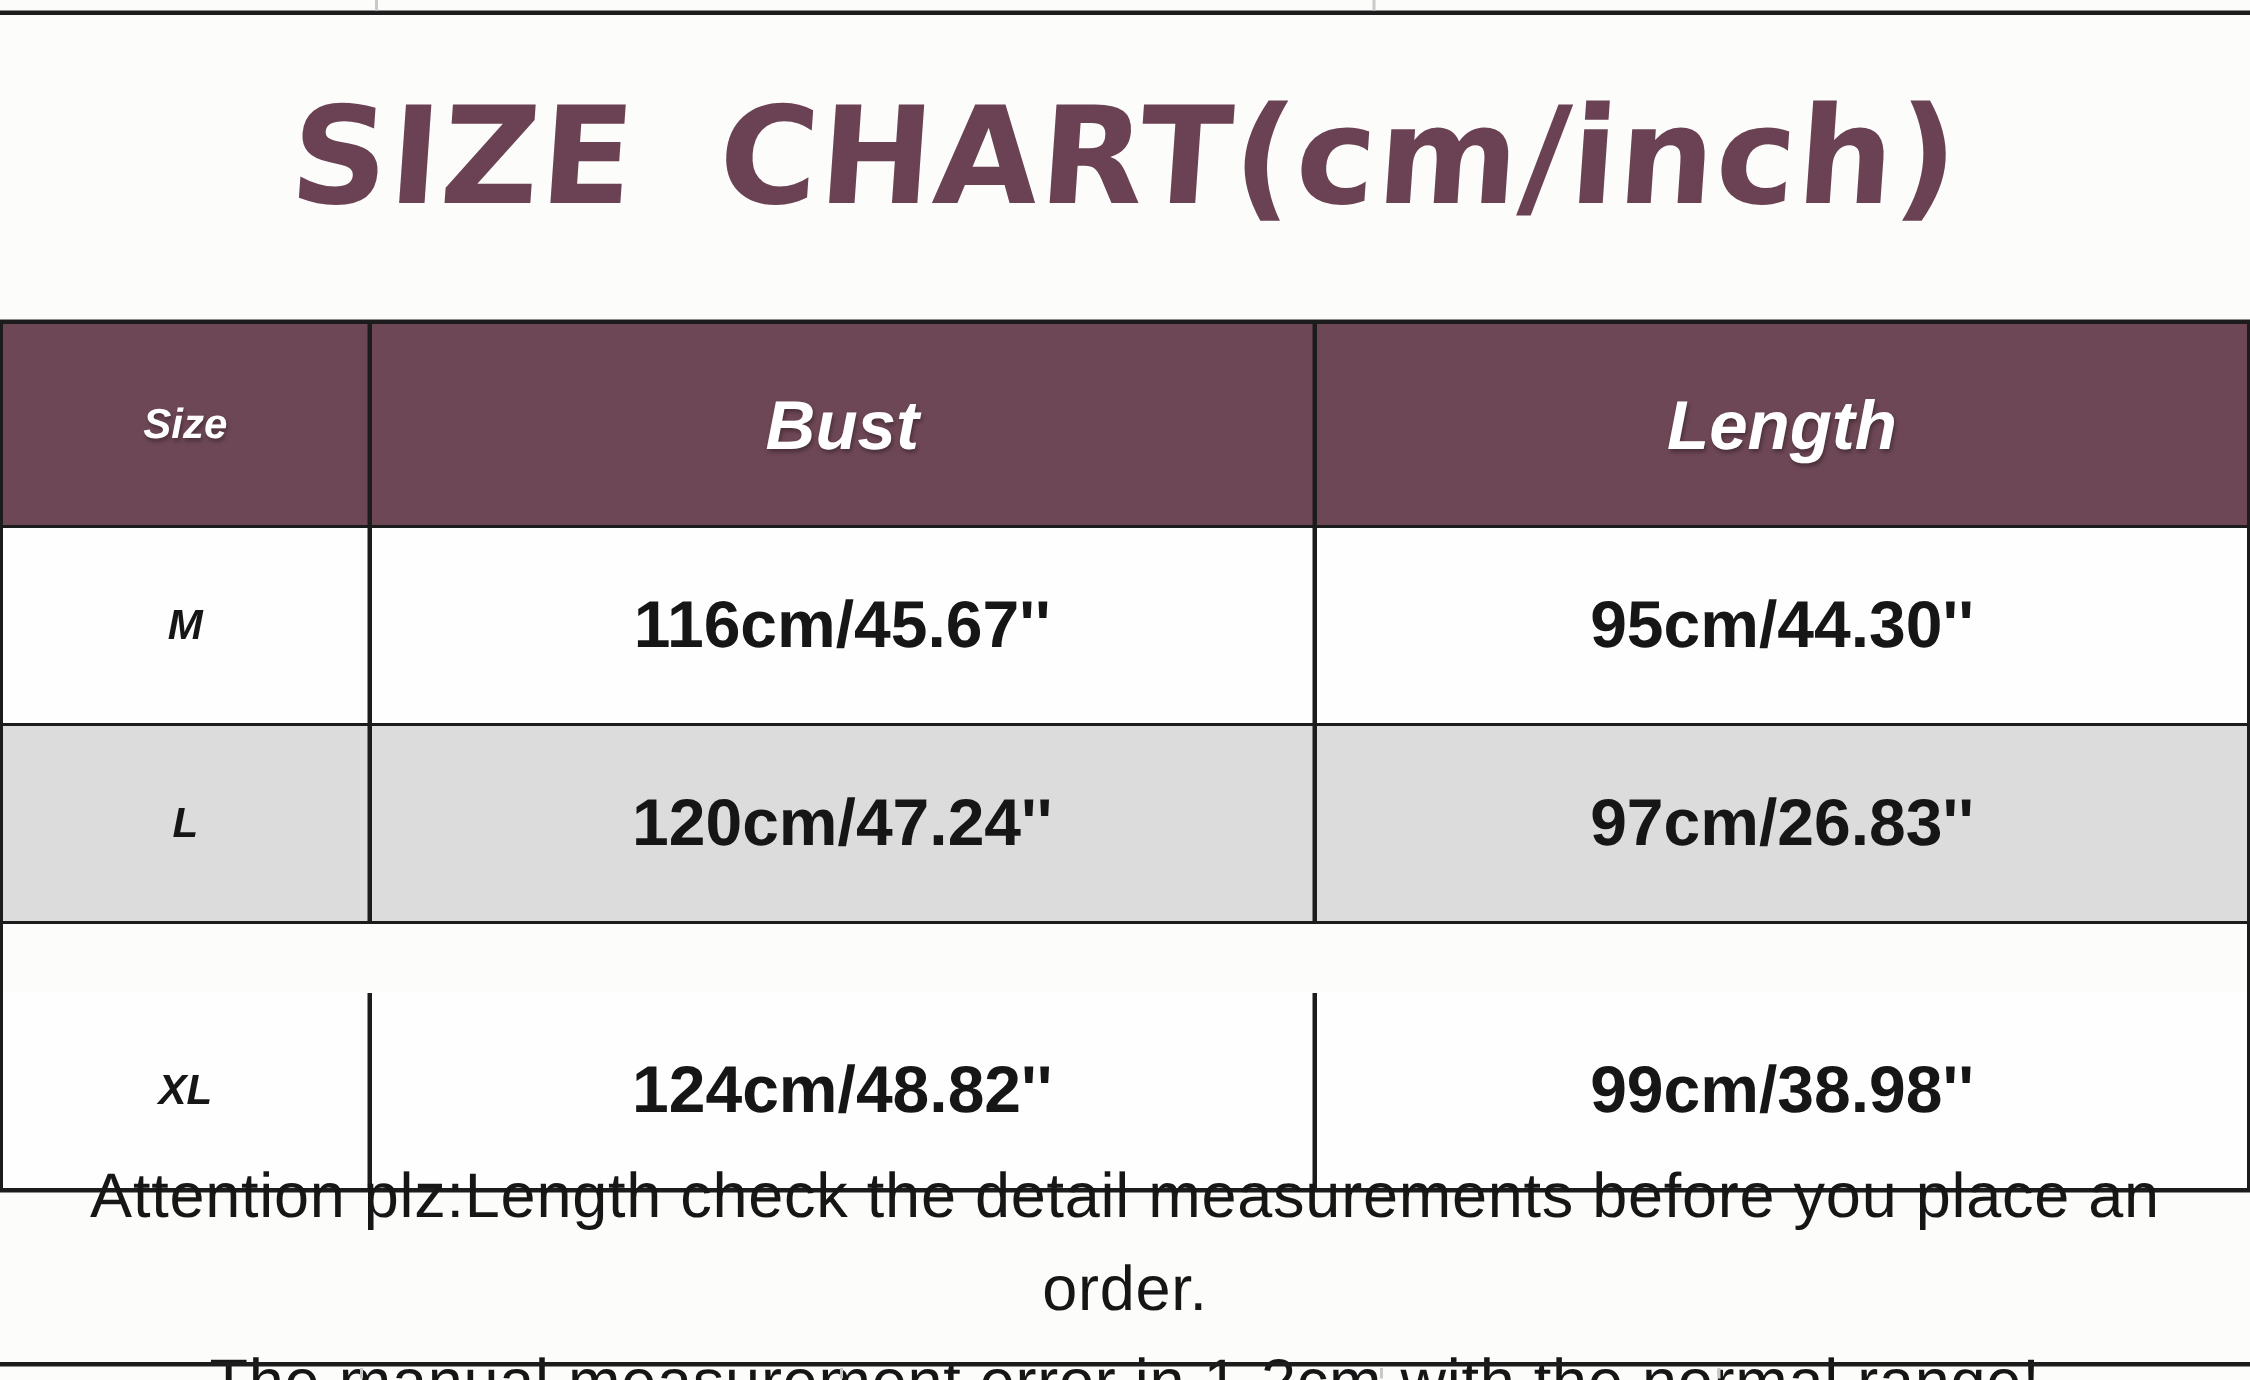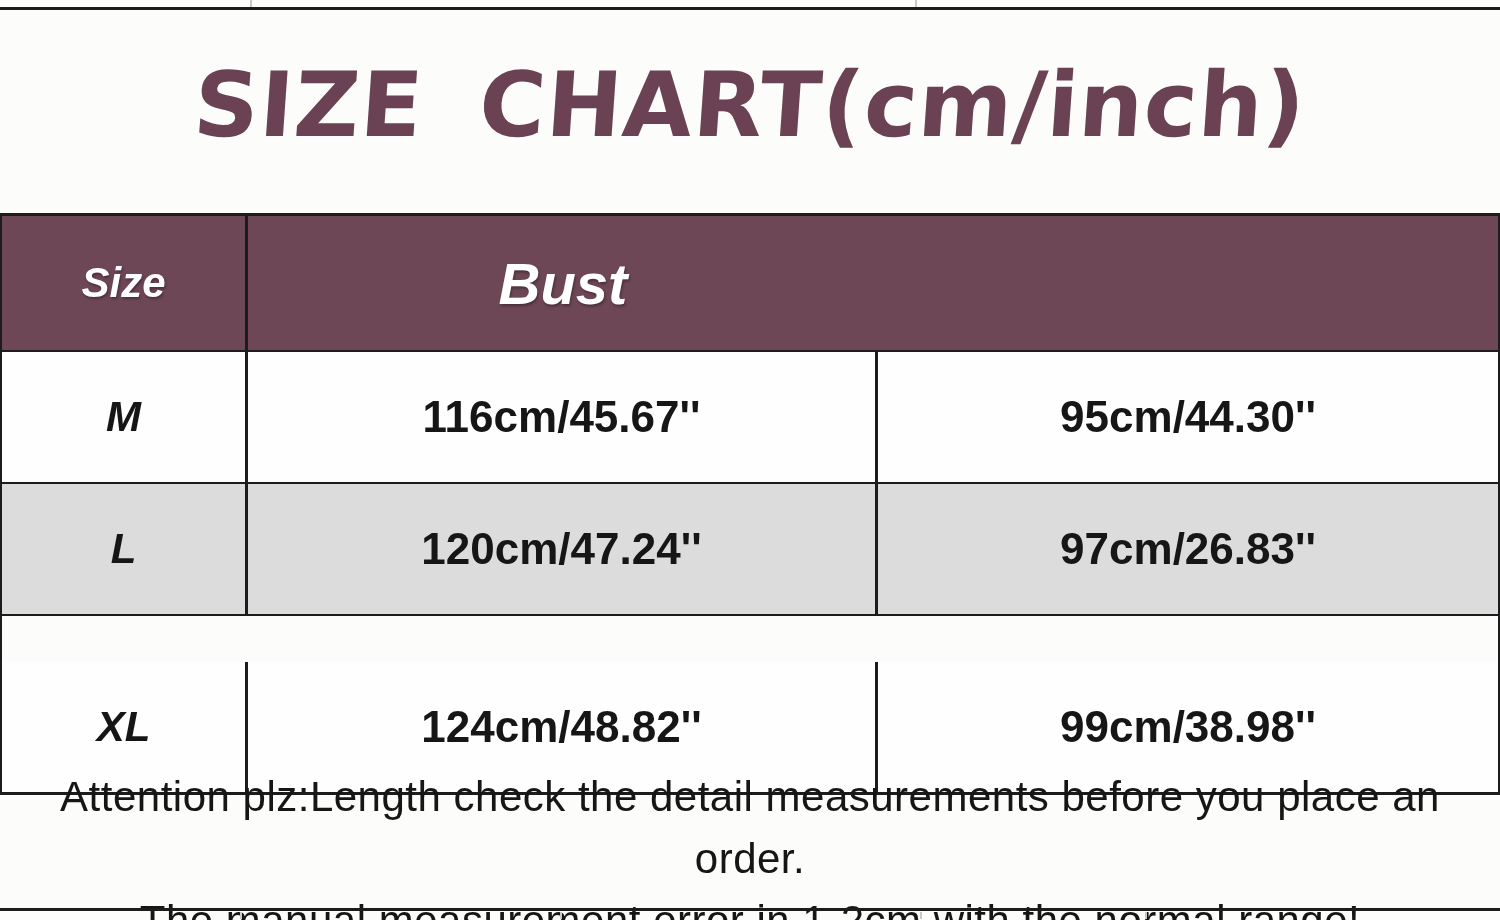--- a/index.html
+++ b/index.html
@@ -73,36 +73,36 @@
   .t-row .cell:last-child { border-right: none; }
   .t-head {
     height: 134px;
     background: var(--header-bg, #6e4756);
     border-bottom: 2px solid var(--border, #1c1c1c);
   }
   .t-head .cell {
     color: var(--header-text, #ffffff);
     font-weight: bold;
     font-style: italic;
-    font-size: 58px;
+    font-size: 46px;
     text-shadow: 1px 2px 3px rgba(0,0,0,0.35);
   }
   .t-row.data {
     height: 130px;
     background: var(--row-bg, #fefefe);
     border-bottom: 2px solid var(--border, #1c1c1c);
     color: var(--body-text, #161616);
     font-weight: bold;
     font-size: 44px;
   }
   .t-row.data.alt { background: var(--row-alt-bg, #dcdcdc); }
   .t-row.data:last-child { border-bottom: none; margin-top: 46px; }
   .cell.size-col {
     font-style: italic;
-    font-size: 42px;
+    font-size: 28px;
   }
   .note {
     position: absolute;
     top: 766px;
     left: 0;
     width: 1500px;
     text-align: center;
     font-size: 42px;
     line-height: 62px;
     color: var(--body-text, #141414);
@@ -117,20 +117,21 @@
   <div class="rule top"></div>
   <div class="tick" style="left:250px; top:0;"></div>
   <div class="tick" style="left:915px; top:0;"></div>
 
   <div class="page-title">SIZE CHART(cm/inch)</div>
 
   <div class="size-table">
     <div class="t-row t-head">
       <div class="cell size-col">Size</div>
       <div class="cell">Bust</div>
+      <div class="cell">Length</div>
     </div>
 
     <div class="t-row data">
       <div class="cell size-col">M</div>
       <div class="cell">116cm/45.67''</div>
       <div class="cell">95cm/44.30''</div>
     </div>
 
     <div class="t-row data alt">
       <div class="cell size-col">L</div>

